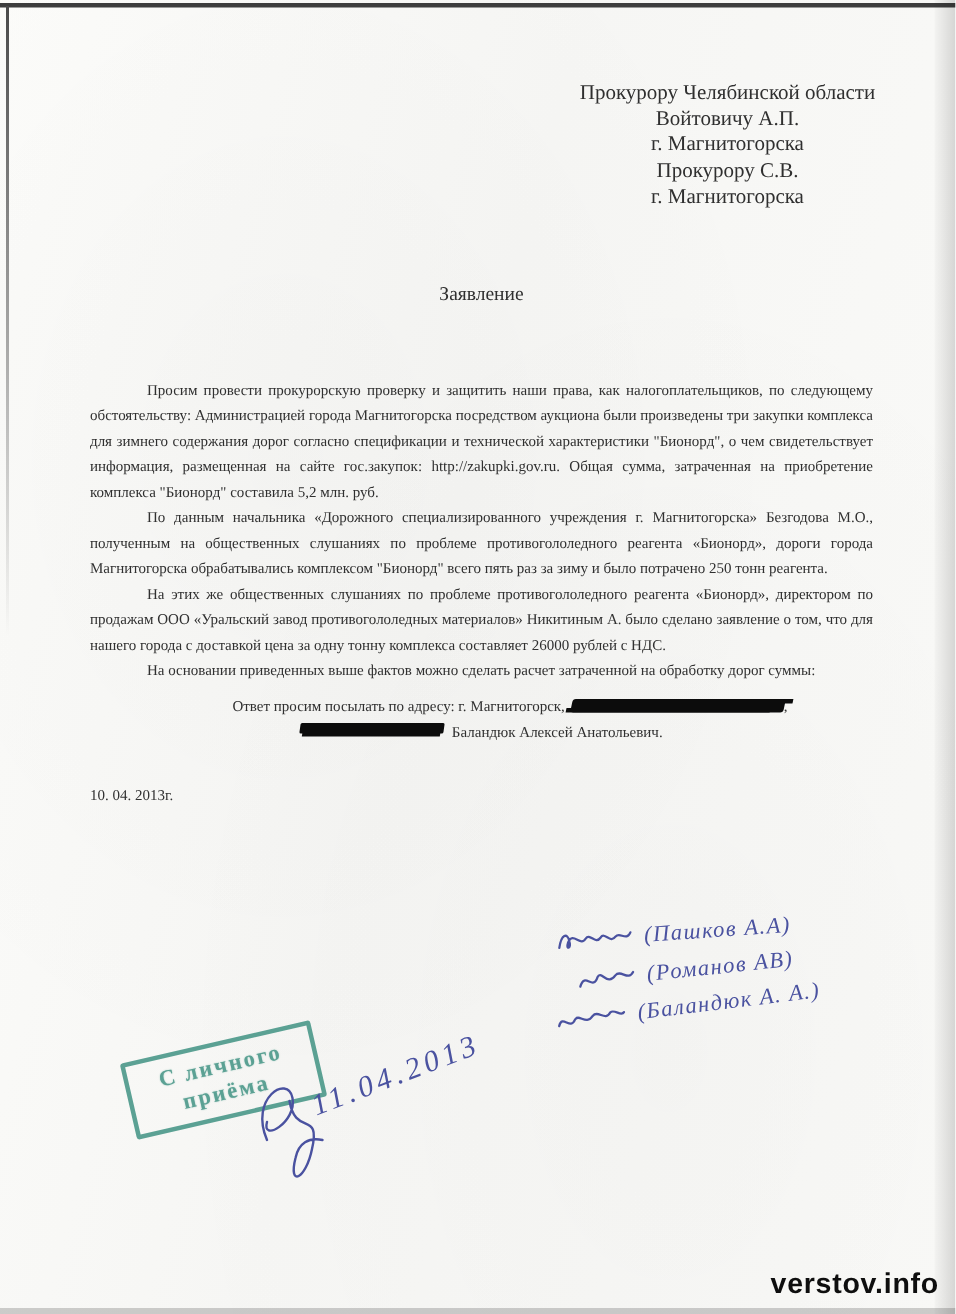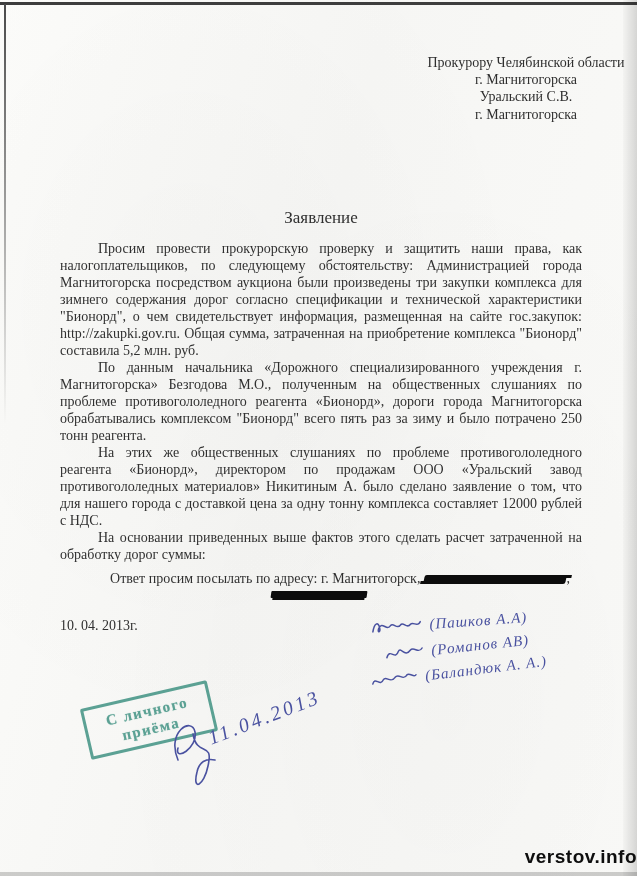--- a/index.html
+++ b/index.html
@@ -17,33 +17,33 @@
   }
   .edge-top{position:absolute;top:2px;left:0;width:100%;height:3px;background:#3d3d3d;}
   .edge-left{position:absolute;top:4px;left:4px;width:2px;height:420px;
     background:linear-gradient(to bottom,#4a4a4a,rgba(80,80,80,0));}
   .edge-right{position:absolute;top:0;right:0;width:14px;height:100%;
     background:linear-gradient(to right,rgba(0,0,0,0.02),rgba(0,0,0,0.14));}
   .edge-bottom{position:absolute;bottom:0;left:0;width:100%;height:4px;background:rgba(0,0,0,0.18);}
 
   .recipient{
     position:absolute;left:386px;top:54px;width:198px;
-    font-size:14px;line-height:17.2px;color:#2f2f2f;text-align:center;margin-left:41px;
+    font-size:14px;line-height:17.2px;color:#2f2f2f;text-align:center;
   }
   .doc-title{
-    position:absolute;left:60px;top:208px;width:522px;
-    text-align:center;font-size:17px;color:#2f2f2f;
+    position:absolute;left:60px;top:188px;width:522px;
+    text-align:center;font-size:13px;color:#2f2f2f;
   }
   .doc-body{
-    position:absolute;left:60px;top:240px;width:522px;
-    font-size:14px;line-height:17px;color:#303030;
+    position:absolute;left:60px;top:252px;width:522px;
+    font-size:10px;line-height:17px;color:#303030;
   }
   .doc-body p{margin:0;text-indent:38px;text-align:justify;}
   .doc-body p.reply{margin-top:7px;text-align:center;}
-  .doc-body p.doc-date{margin-top:13px;text-indent:0;}
+  .doc-body p.doc-date{margin-top:25px;text-indent:0;}
   .redact-long{
     display:inline-block;width:142px;height:9px;background:#0c0c0c;
     vertical-align:-1px;margin-left:4px;border-radius:2px;
     box-shadow:-6px 3px 0 -3px #0c0c0c, 8px -3px 0 -3px #0c0c0c;
     transform:skewX(-12deg);
   }
   .redact-short{
     display:inline-block;width:96px;height:7px;background:#0c0c0c;
     vertical-align:2px;margin-right:5px;border-radius:1px;
     box-shadow:0 4px 0 -2px #0c0c0c;
@@ -70,51 +70,52 @@
   }
 
   .received-note{position:absolute;left:205px;top:706px;transform:rotate(-21deg);}
   .received-date{
     font-style:italic;font-size:20px;letter-spacing:3px;color:#4a52a0;
   }
   .received-scribble{position:absolute;left:162px;top:712px;}
   .received-scribble path{stroke:#4a52a0;fill:none;stroke-width:1.6;stroke-linecap:round;}
 
   .watermark{
-    position:absolute;right:0;bottom:8px;
+    position:absolute;right:11px;bottom:8px;
     font-family:"Liberation Sans", sans-serif;font-weight:bold;
     font-size:19px;color:#0e0e0e;letter-spacing:0.5px;
   }
 </style>
 </head>
 <body>
 
 <div class="paper">
   <div class="edge-top"></div>
   <div class="edge-left"></div>
   <div class="edge-right"></div>
   <div class="edge-bottom"></div>
 
   <div class="recipient">
     <div>Прокурору Челябинской области</div>
+    <div>Войтовичу А.П.</div>
     <div>г. Магнитогорска</div>
-    <div>Уральский С.В.</div>
+    <div>Прокурору С.В.</div>
     <div>г. Магнитогорска</div>
   </div>
 
   <div class="doc-title">Заявление</div>
 
   <div class="doc-body">
     <p>Просим провести прокурорскую проверку и защитить наши права, как налогоплательщиков, по следующему обстоятельству: Администрацией города Магнитогорска посредством аукциона были произведены три закупки комплекса для зимнего содержания дорог согласно спецификации и технической характеристики "Бионорд", о чем свидетельствует информация, размещенная на сайте гос.закупок: http://zakupki.gov.ru. Общая сумма, затраченная на приобретение комплекса "Бионорд" составила 5,2 млн. руб.</p>
     <p>По данным начальника «Дорожного специализированного учреждения г. Магнитогорска» Безгодова М.О., полученным на общественных слушаниях по проблеме противогололедного реагента «Бионорд», дороги города Магнитогорска обрабатывались комплексом "Бионорд" всего пять раз за зиму и было потрачено 250 тонн реагента.</p>
-    <p>На этих же общественных слушаниях по проблеме противогололедного реагента «Бионорд», директором по продажам ООО «Уральский завод противогололедных материалов» Никитиным А. было сделано заявление о том, что для нашего города с доставкой цена за одну тонну комплекса составляет 12000 рублей с НДС.</p>
-    <p>На основании приведенных выше фактов этого сделать расчет затраченной на обработку дорог суммы:</p>
+    <p>На этих же общественных слушаниях по проблеме противогололедного реагента «Бионорд», директором по продажам ООО «Уральский завод противогололедных материалов» Никитиным А. было сделано заявление о том, что для нашего города с доставкой цена за одну тонну комплекса составляет 26000 рублей с НДС.</p>
+    <p>На основании приведенных выше фактов можно сделать расчет затраченной на обработку дорог суммы:</p>
     <p class="reply">
       <span>Ответ просим посылать по адресу: г. Магнитогорск,</span><span class="redact-long"></span><span>,</span><br>
-      <span class="redact-short"></span>
+      <span class="redact-short"></span><span>Баландюк Алексей Анатольевич.</span>
     </p>
     <p class="doc-date">10. 04. 2013г.</p>
   </div>
 
   <div class="signatures">
     <div class="sig-row">
       <svg class="sig-scribble" width="52" height="18" viewBox="0 0 52 18">
           <path d="M2 13 C4 4 8 3 9 9 C10 14 6 15 8 10 C12 2 16 14 20 8 C23 4 26 13 30 8 C33 4 36 13 40 8 C43 5 47 12 50 6"></path>
         </svg>
       <span class="sig-label">(Пашков А.А)</span>

